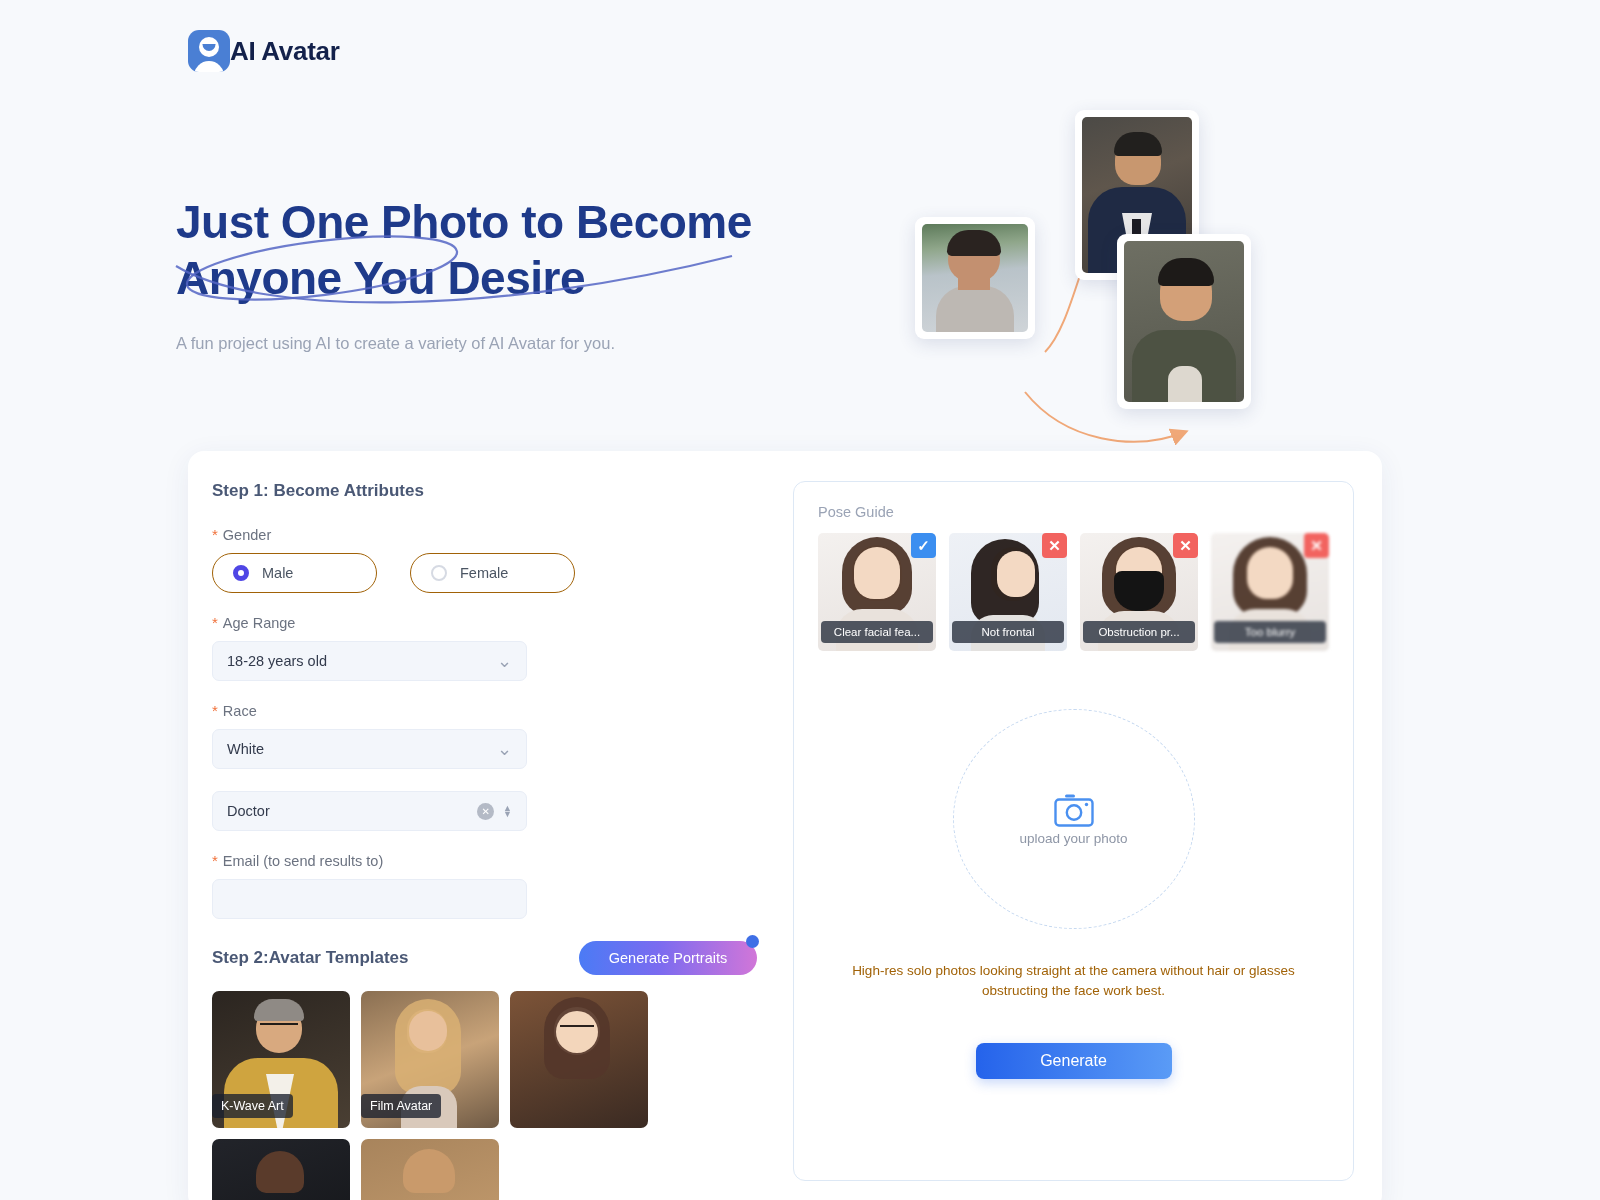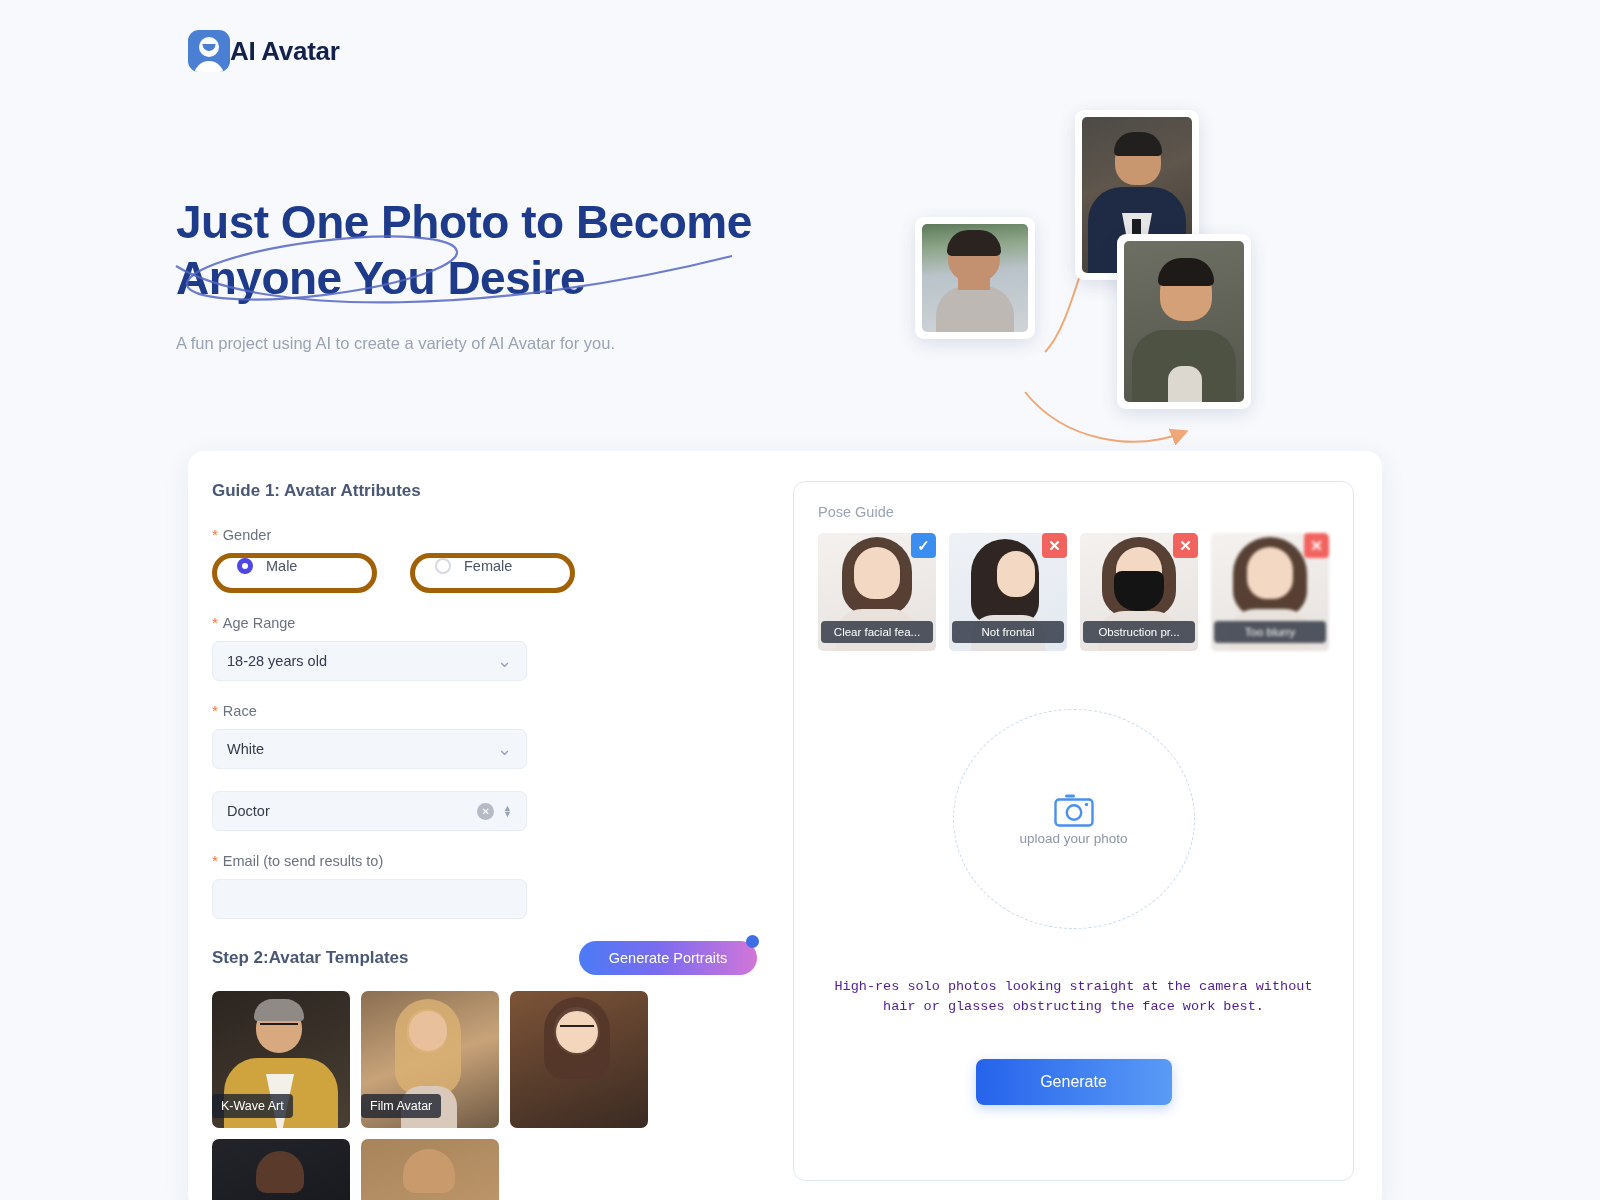--- a/index.html
+++ b/index.html
@@ -106,23 +106,23 @@
   .field-label {
     font-size: 14.5px; color: #6b7280; margin-bottom: 10px;
     display: flex; align-items: baseline; gap: 5px;
   }
   .req { color: #f0713a; font-size: 15px; line-height: 1; }
   .optional { color: #aab1bf; font-size: 12.5px; }
 
   .radio-row { display: flex; gap: 33px; margin-bottom: 22px; }
   .radio-pill {
     width: 165px; height: 40px;
-    border: 5px solid #a16207;
+    border: 1px solid #a16207;
     border-radius: 20px;
-    display: flex; align-items: flex-start;
+    display: flex; align-items: center;
     padding-left: 20px; gap: 13px;
     cursor: pointer; background: #fff;
   }
   .radio-dot {
     width: 16px; height: 16px; border-radius: 50%;
     border: 2px solid #d6dae3; background: #fff; flex: none;
   }
   .radio-dot.on {
     border: 5px solid #4f46e5; background: #fff;
   }
@@ -226,28 +226,28 @@
     width: 242px; height: 220px;
     margin: 58px auto 0 auto;
     border: 1.5px dashed #c5d8f0;
     border-radius: 50%;
     display: flex; flex-direction: column;
     align-items: center; justify-content: center;
     gap: 4px; cursor: pointer;
   }
   .dz-text { font-size: 13.5px; color: #8e96a6; }
   .hint {
-    margin: 48px auto 0 auto;
+    margin: 32px auto 0 auto;
     width: 510px;
     font-size: 13.5px; line-height: 20px;
-    color: #4c1d95; text-align: center; font-family: Liberation Mono, monospace;
+    color: #a16207; text-align: center;
   }
   .btn-generate {
     display: block;
-    width: 196px; height: 46px;
+    width: 196px; height: 36px;
     margin: 42px auto 0 auto;
     border: none; border-radius: 8px;
     background: linear-gradient(90deg,#2563eb 0%,#5a9bf6 100%);
     color: #fff; font-size: 16px;
     font-family: "Liberation Sans", sans-serif;
     cursor: pointer;
     box-shadow: 0 4px 12px rgba(37,99,235,.25);
   }
 </style>
 </head>
@@ -317,21 +317,21 @@
         <div style="position:absolute;left:8px;bottom:0;width:104px;height:72px;border-radius:32px 32px 0 0;background:#4d5243;"></div>
         <div style="position:absolute;left:44px;bottom:0;width:34px;height:36px;border-radius:14px 14px 0 0;background:#ddd8cf;"></div>
       </div>
     </div>
   </div>
 </div>
 
 <div class="card">
 
   <div class="col-left">
-    <div class="section-title">Guide 1: Avatar Attributes</div>
+    <div class="section-title">Step 1: Become Attributes</div>
 
     <div class="field-label">
       <span class="req">*</span>
       <span>Gender</span>
     </div>
     <div class="radio-row">
       <div class="radio-pill">
         <span class="radio-dot on"></span>
         <span class="radio-label">Male</span>
       </div>

